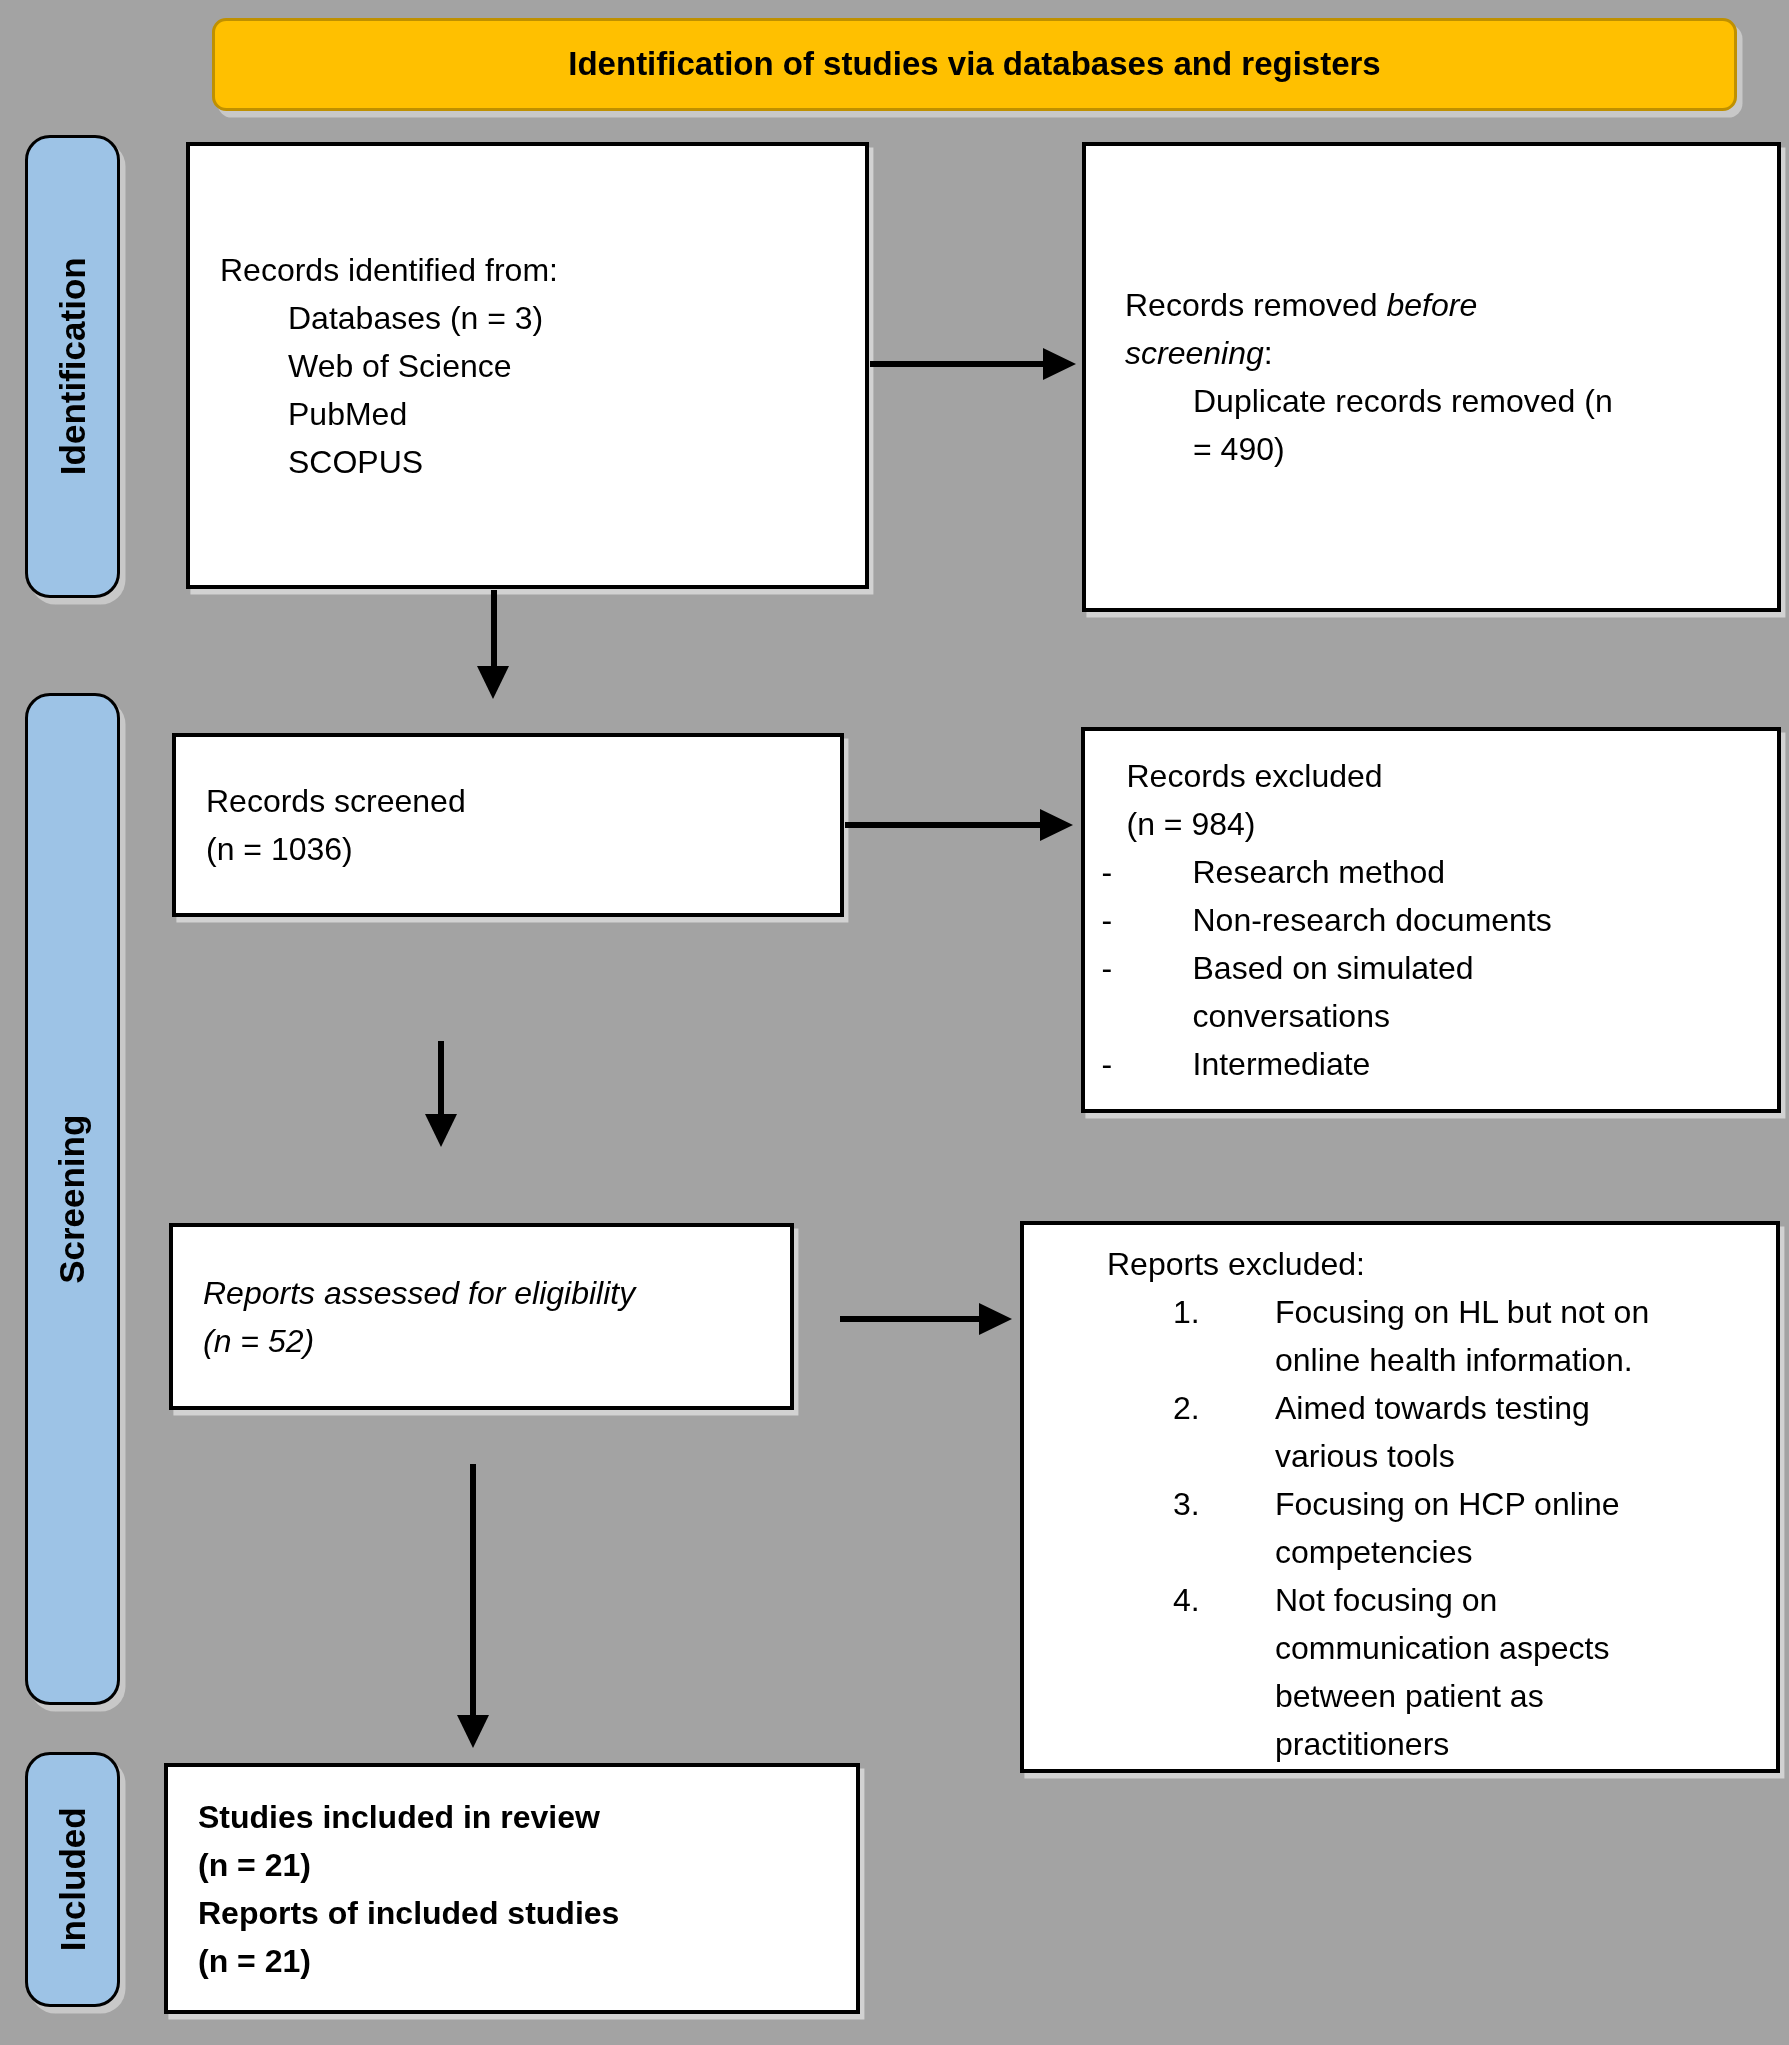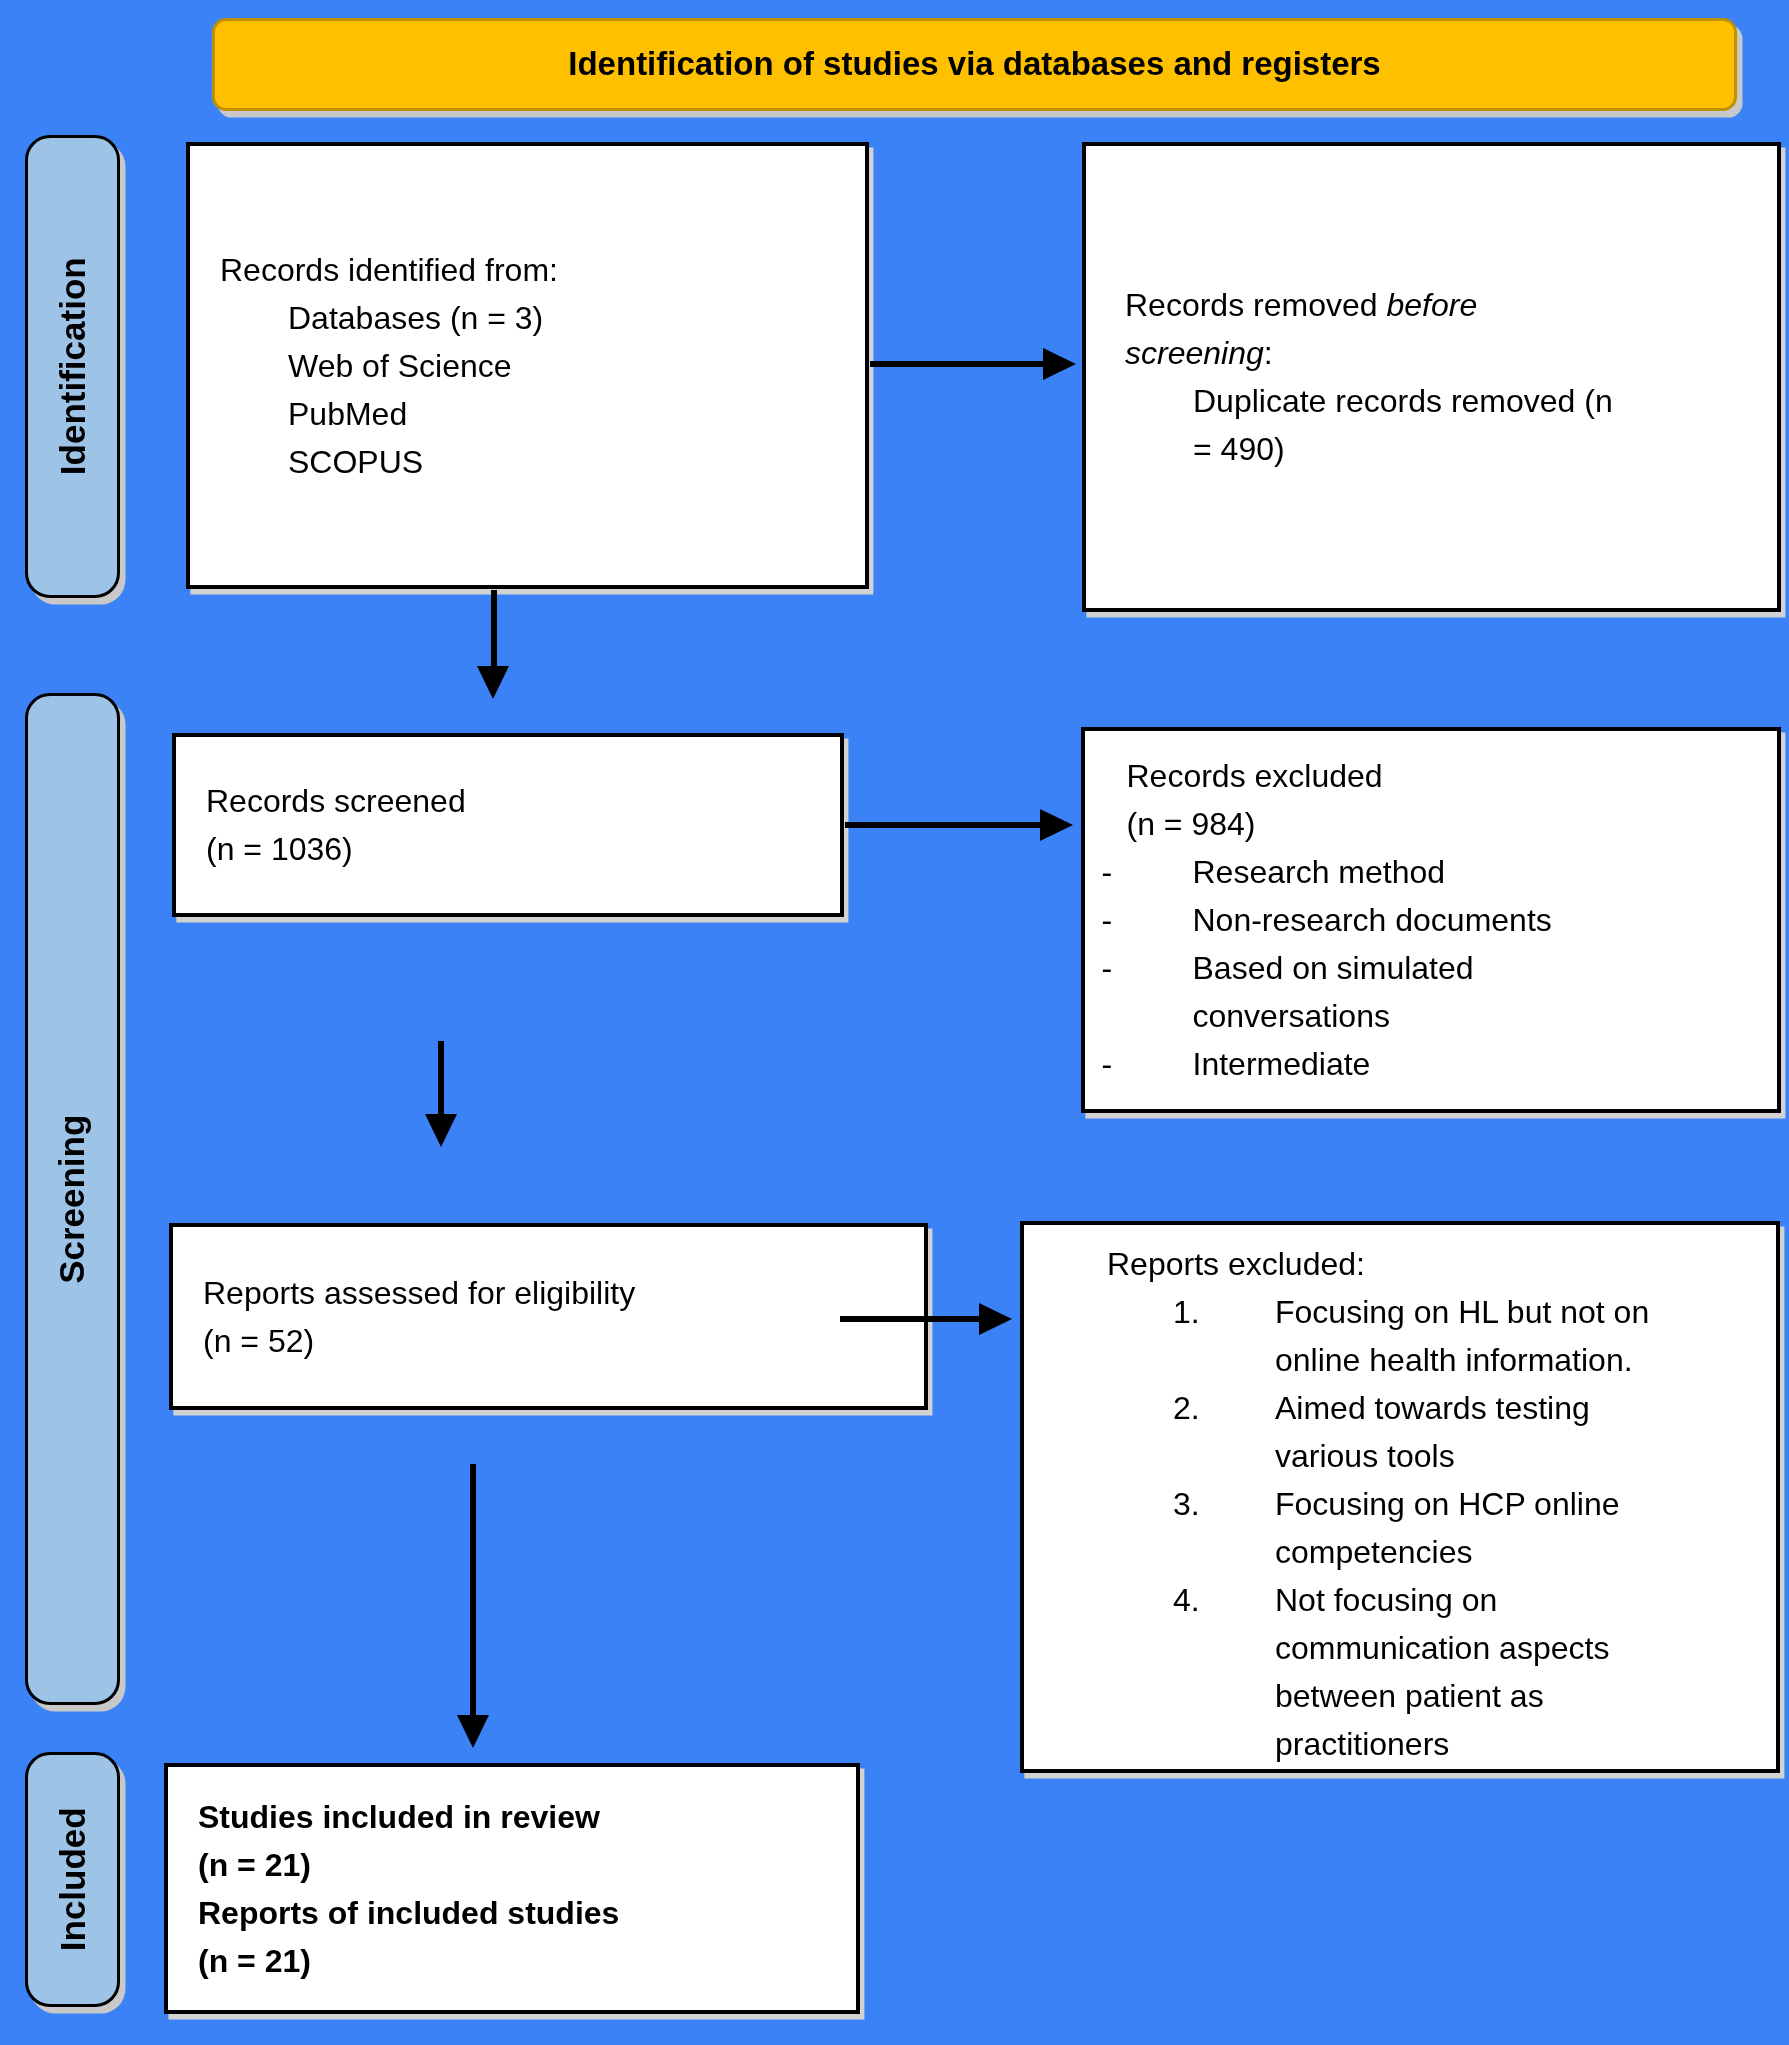--- a/index.html
+++ b/index.html
@@ -1,20 +1,20 @@
 <!DOCTYPE html>
 <html style="font-size:8.8px"><head>
 <meta charset="utf-8">
 <style>
   * { margin:0; padding:0; box-sizing:border-box; }
   html,body { background:#ffffff; }
   #page {
     position:relative;
     width:1790px; height:2046px;
-    background:#3b82f6;
+    background:#a3a3a3;
     font-family:"Liberation Sans","DejaVu Sans",sans-serif;
     font-size:32px;
     line-height:1.5;
     color:#000;
   }
   .pre { white-space:pre-line; }
 
   
   .banner {
     position:absolute; left:212px; top:17.6px; width:1525px; height:93px;
@@ -50,21 +50,21 @@
     background:#fff;
     border:4.4px solid #000;
     box-shadow:4.4px 5.5px 0 0 #d2d2d2;
   }
   .vcenter { display:flex; flex-direction:column; justify-content:center; }
 
   #box-identified { left:186px; top:142px;  width:683px; height:447px; padding:0 16.5px 0 30px; }
   #box-removed    { left:1082px; top:142px; width:699px; height:470px; padding:0 19.3px 0 39px; }
   #box-screened   { left:172px; top:733px; width:672px; height:184px; padding:0 16.5px 0 30px; }
   #box-rec-excl   { left:1081px; top:727px; width:700px; height:386px; padding:0 16.5px 0 16.5px; }
-  #box-assessed   { left:169px; top:1223px; width:759px; height:187px; padding:0 5px 0 30px; }
+  #box-assessed   { left:169px; top:1223px; width:625px; height:187px; padding:0 5px 0 30px;font-style:italic; }
   #box-rep-excl   { left:1020px; top:1221px; width:760px; height:552px; padding:15.4px 19.3px 0 83px; }
   #box-included   { left:164px; top:1763px; width:696px; height:251px; padding:0 9px 0 30px;font-weight:bold; }
 
   .indent { margin-left:68px; }
   .ital   { font-style:italic; }
 
   #box-rec-excl .title { margin-left:25px; }
   .dash-row { display:grid; grid-template-columns:91px 1fr; }
 
   .num-row  { display:grid; grid-template-columns:102px 1fr; margin-left:66px; }

